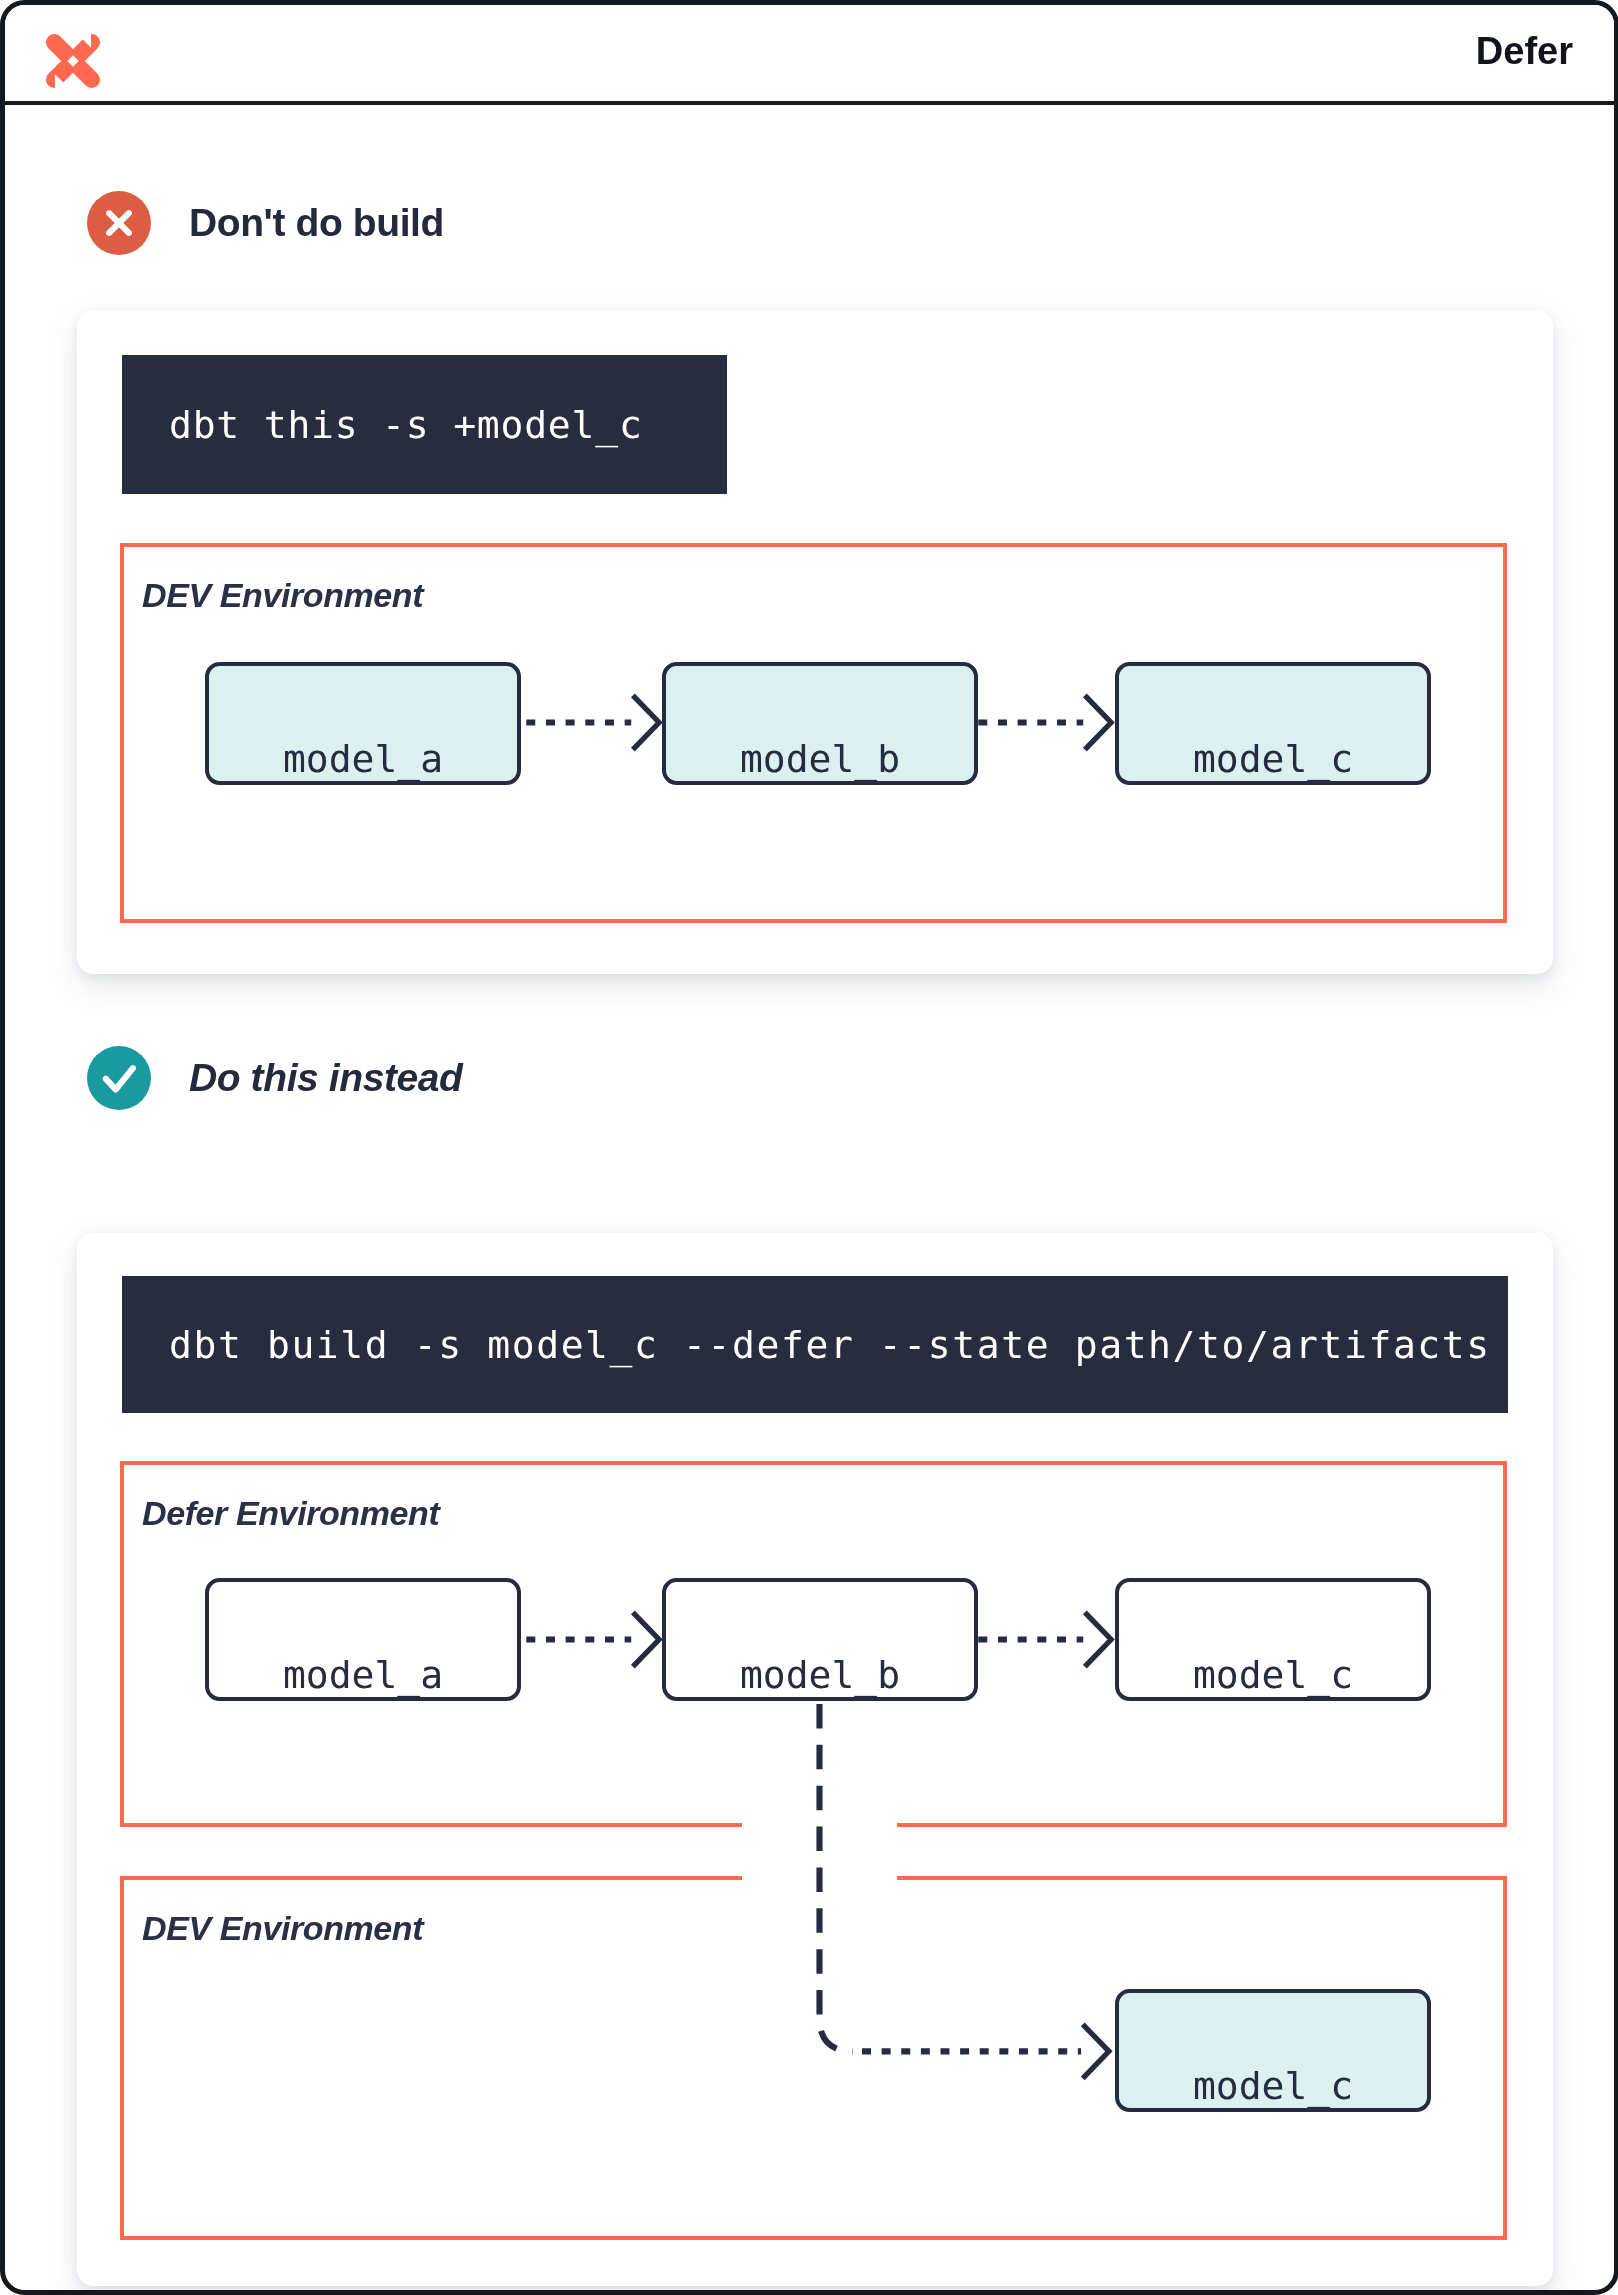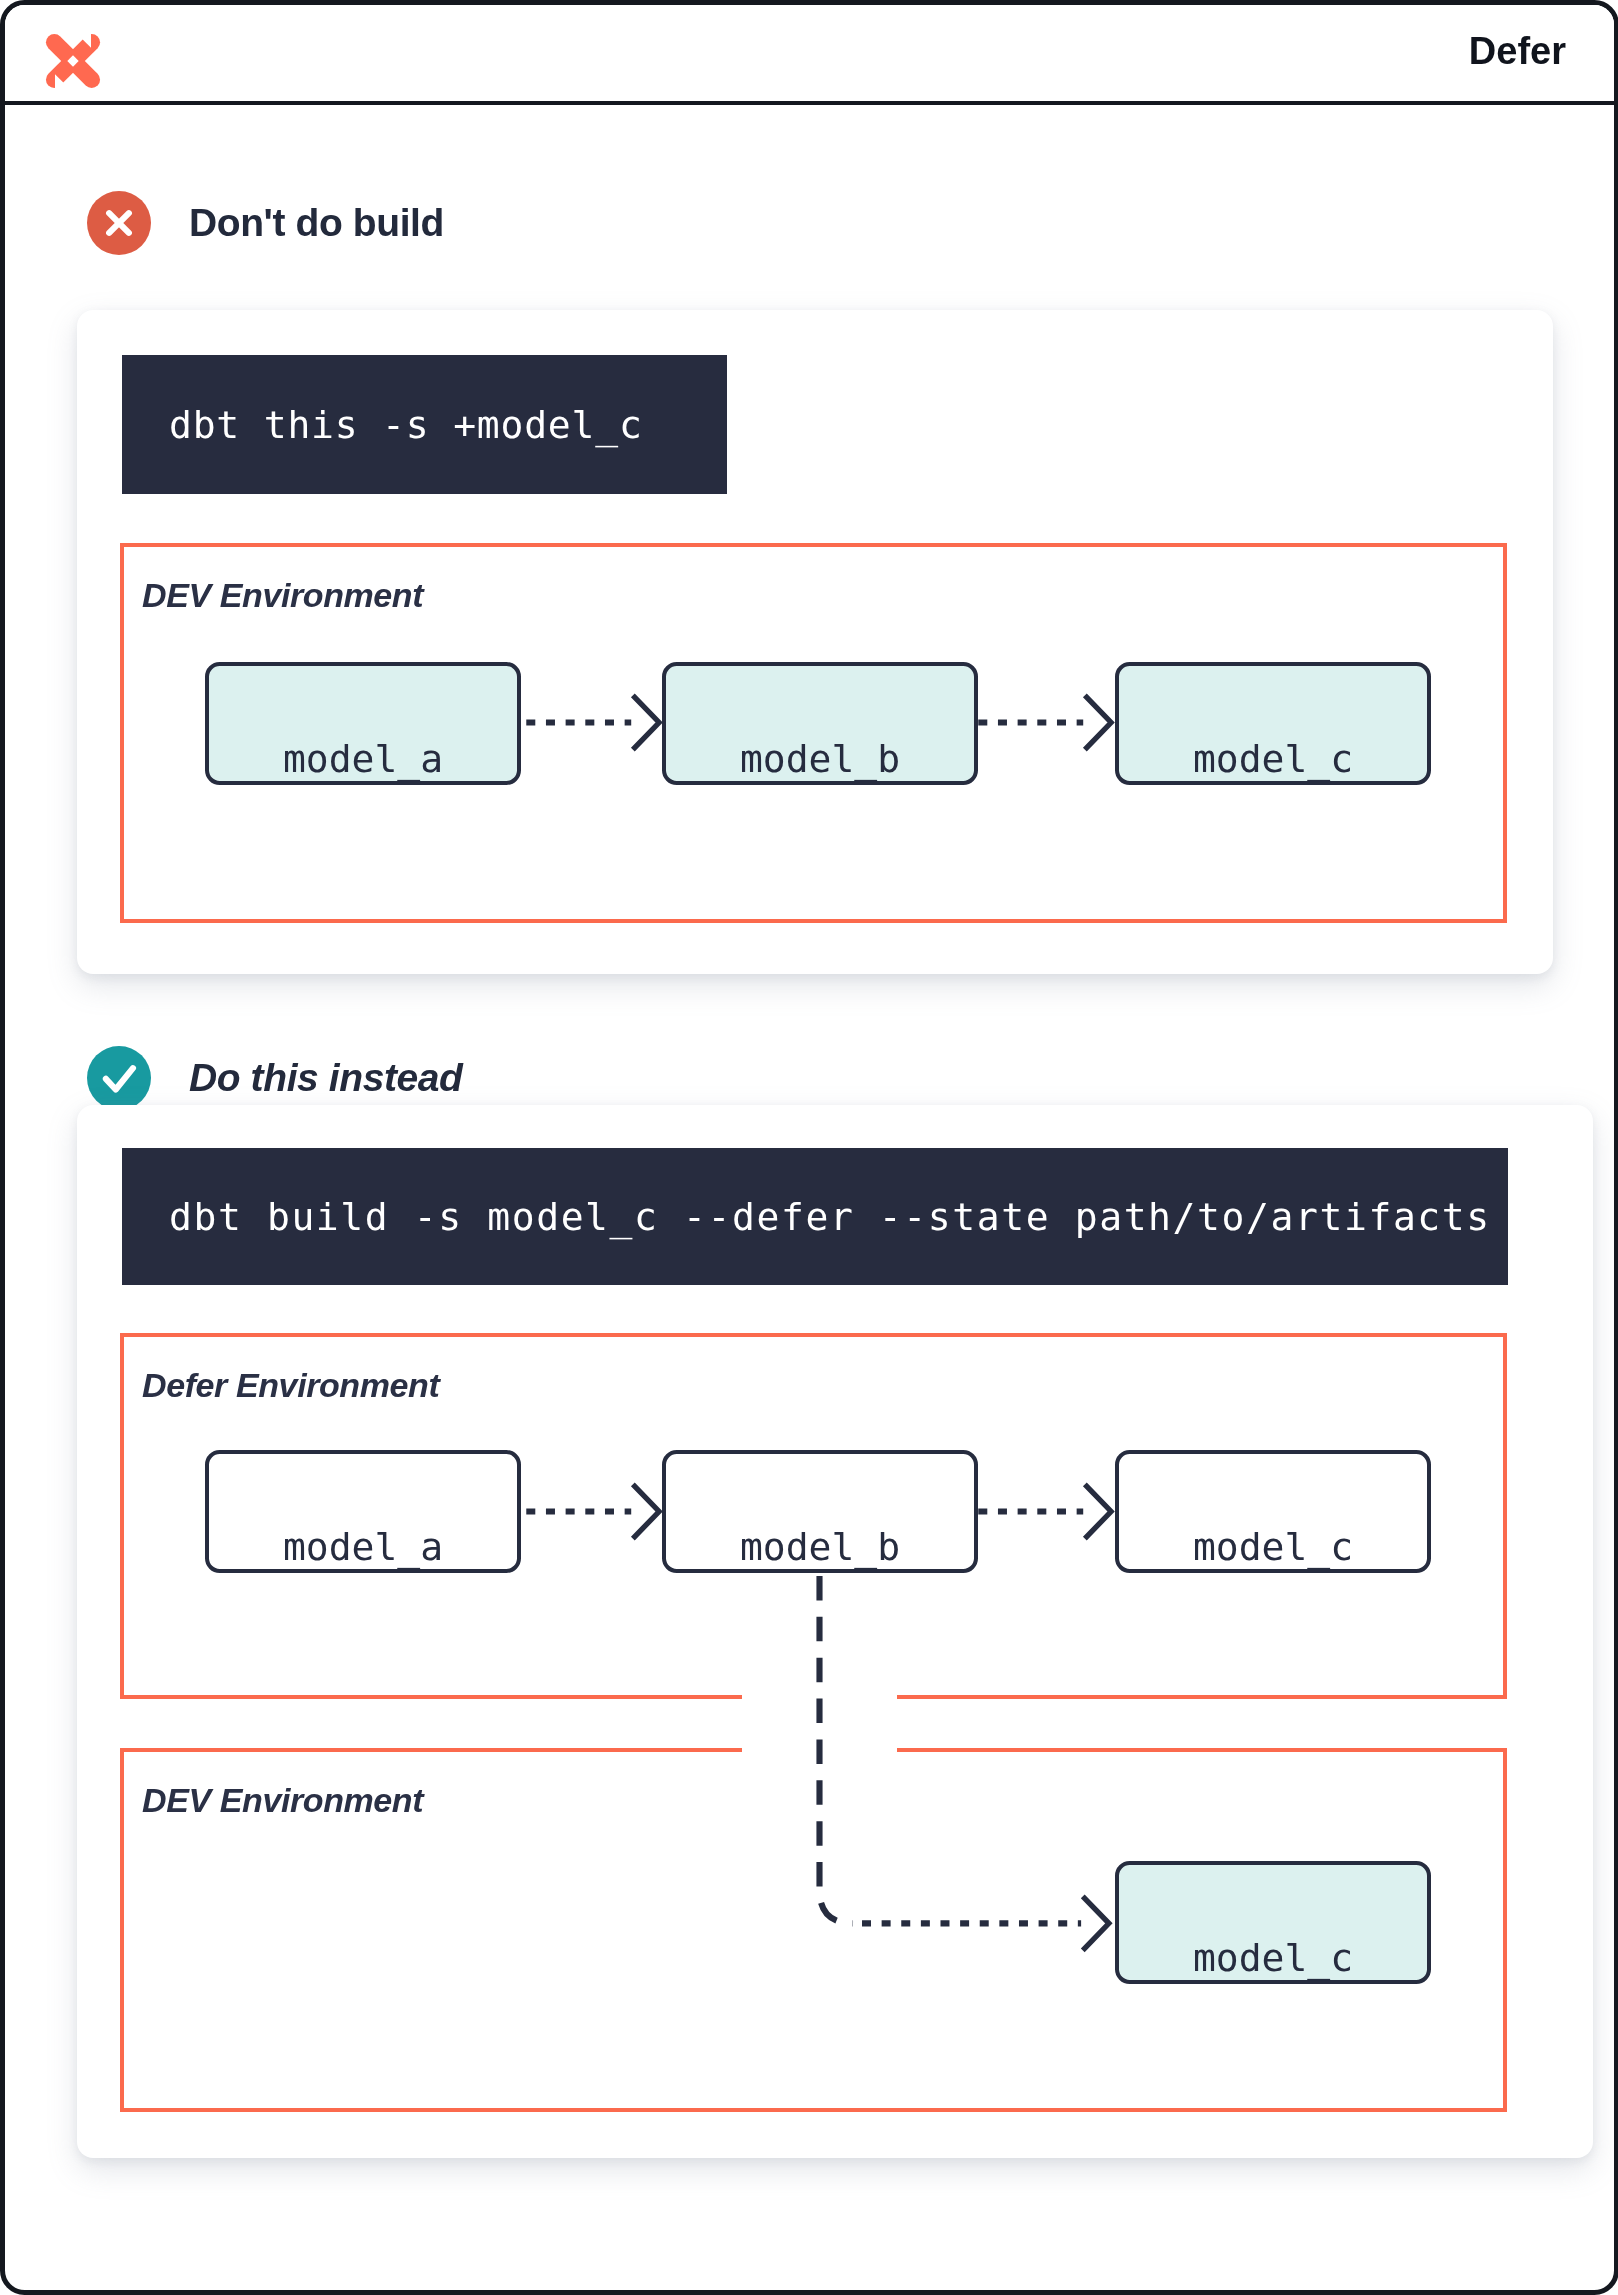--- a/index.html
+++ b/index.html
@@ -2,21 +2,21 @@
 <html style="font-size:13px"><head>
 <meta charset="utf-8">
 <style>
   html,body{margin:0;padding:0;background:#ffffff;}
   body{width:1619px;height:2295px;position:relative;font-family:"Liberation Sans",sans-serif;}
   .page{position:absolute;inset:0;box-sizing:border-box;border:5.7px solid #14181f;border-radius:24.5px;background:#ffffff;overflow:hidden;}
 
   
   .header{position:absolute;top:0;left:0;right:0;height:96px;border-bottom:4.9px solid #14181f;background:#ffffff;}
   .logo{position:absolute;left:38px;top:24.5px;width:60px;height:62px;}
-  .header-title{position:absolute;right:48px;top:0;height:92px;display:flex;align-items:center;
+  .header-title{position:absolute;right:41px;top:0;height:92px;display:flex;align-items:center;
     font-size:38px;font-weight:700;color:#10141d;letter-spacing:0;}
 
   
   .section-head{position:absolute;display:flex;align-items:center;gap:38px;}
   .badge{width:64px;height:64px;flex:0 0 auto;}
   .section-title{font-size:39px;font-weight:800;color:#232a3c;letter-spacing:-0.4px;}
 
   
   .card{position:absolute;background:#ffffff;border-radius:16.3px;
     box-shadow:0 11.4px 31px rgba(120,130,150,.20), 0 3.3px 9.8px rgba(120,130,150,.12);}
@@ -96,21 +96,21 @@
   </div>
 
   <div class="section-head" style="left:82px;top:1041px;font-style:italic;">
     <svg class="badge" viewBox="0 0 78 78">
       <circle cx="39" cy="39" r="39" fill="#189aa0"></circle>
       <path d="M23 40 L35 53 L56 27" stroke="#ffffff" stroke-width="7.5" stroke-linecap="round" stroke-linejoin="round" fill="none"></path>
     </svg>
     <div class="section-title">Do this instead</div>
   </div>
 
-  <div class="card" style="left:72px;top:1100px;width:1476px;height:1053px;padding-left:40px;">
+  <div class="card" style="left:72px;top:1228px;width:1476px;height:1053px;">
     <div class="code wide" style="left:45px;top:43px;width:1386px;height:137px;">
       <span>dbt build -s model_c --defer --state path/to/artifacts</span>
     </div>
 
     <div class="env" style="left:43px;top:228px;width:1387px;height:366px;">
       <div class="env-label">Defer Environment</div>
     </div>
 
     <div class="model white" style="left:128px;top:345px;">
       <span>model_a</span>

